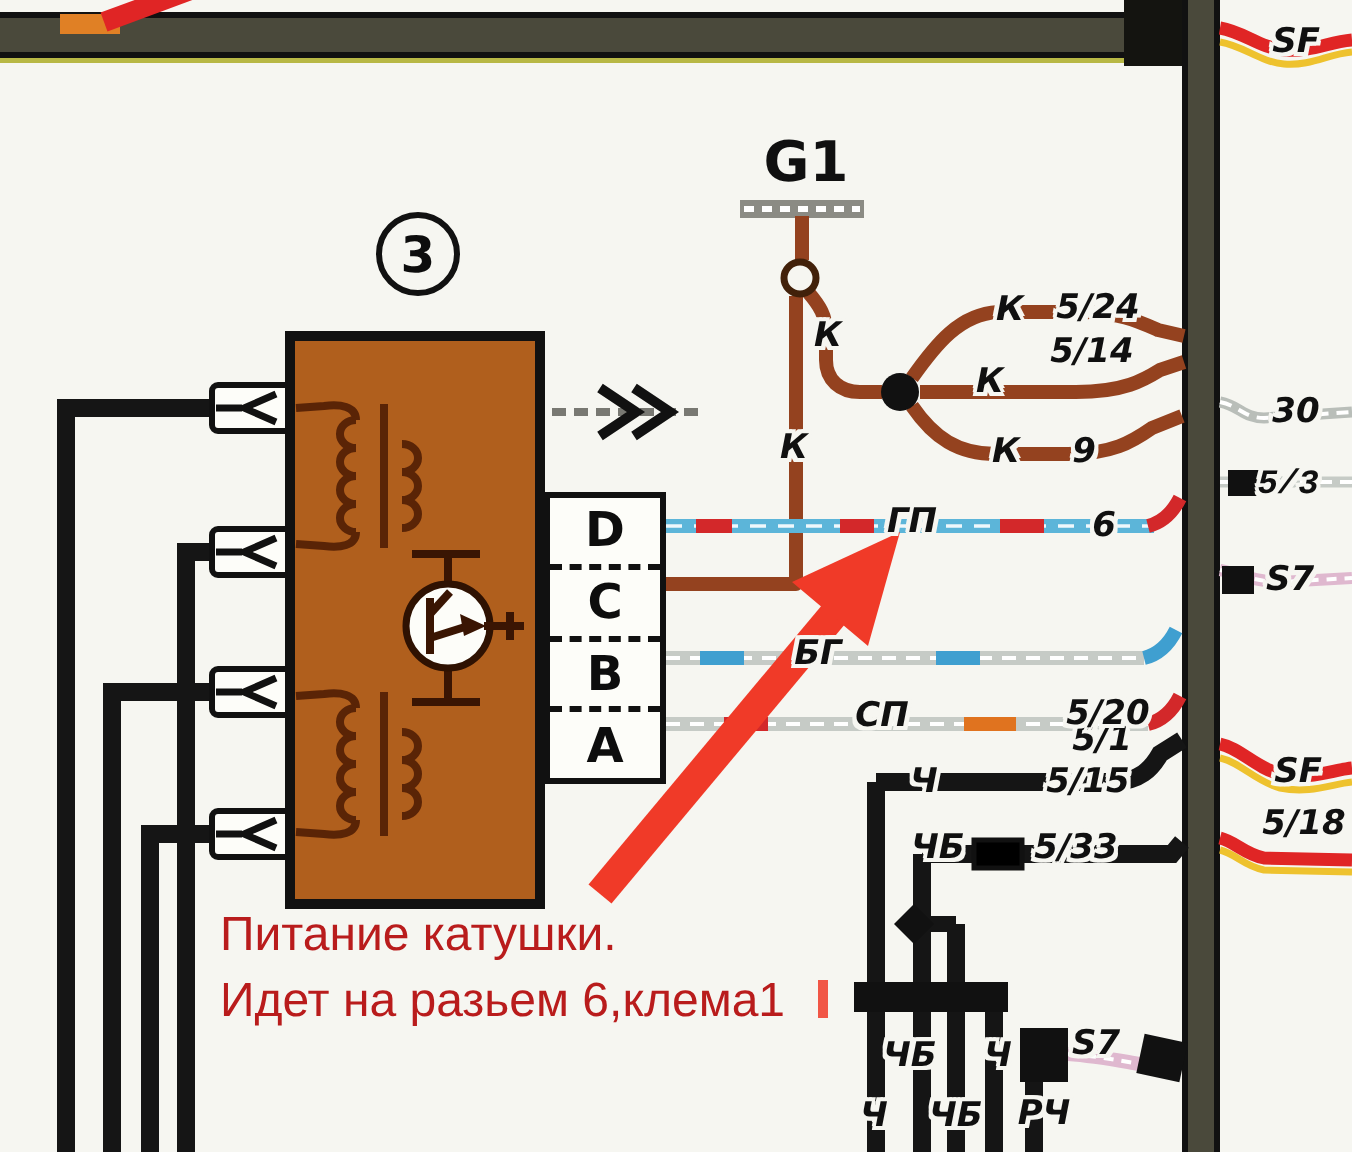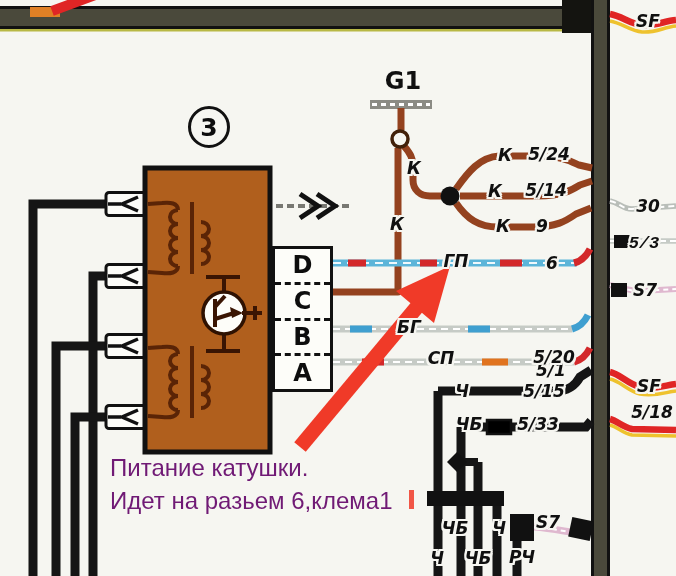--- a/index.html
+++ b/index.html
@@ -10,40 +10,40 @@
   }
   #stage svg{position:absolute;left:0;top:0;}
   .lbl{
     position:absolute;transform:translate(-50%,-50%);
     font:italic bold 17px "DejaVu Sans",sans-serif;color:#101010;
     white-space:nowrap;letter-spacing:0;
     text-shadow:-2px 0 0 #f6f6f1,2px 0 0 #f6f6f1,0 -2px 0 #f6f6f1,0 2px 0 #f6f6f1,
                 -2px -2px 0 #f6f6f1,2px 2px 0 #f6f6f1,-2px 2px 0 #f6f6f1,2px -2px 0 #f6f6f1;
   }
   .upright{font-style:normal;}
-  .g1{font-size:24px;}
+  .g1{font-size:28px;}
   .pin-block{
     position:absolute;left:272px;top:246px;width:61px;height:146px;
     background:#fdfdf9;border:3px solid #111;box-sizing:border-box;
     display:flex;flex-direction:column;
   }
   .pin-cell{
     flex:1;display:flex;align-items:center;justify-content:center;
     border-bottom:3px dashed #111;
     font:bold 24px "DejaVu Sans",sans-serif;color:#0d0d0d;
   }
   .pin-cell:last-child{border-bottom:none;}
   .badge{
     position:absolute;left:188px;top:106px;width:42px;height:42px;border-radius:50%;
     border:3.5px solid #111;box-sizing:border-box;display:flex;align-items:center;justify-content:center;
     font:bold 25px "DejaVu Sans",sans-serif;color:#0d0d0d;background:transparent;
   }
   .note{
     position:absolute;left:110px;
-    font:400 24px "Liberation Sans",sans-serif;color:#701a75;white-space:nowrap;
+    font:400 24px "Liberation Sans",sans-serif;color:#b91c1c;white-space:nowrap;
   }
 </style>
 </head>
 <body>
 
 <div id="stage">
 
 <svg width="676" height="576" viewBox="0 0 676 576">
 
   <g>
@@ -233,21 +233,21 @@
   </div>
 
   <span class="lbl upright g1" style="left:403px;top:81px;">G1</span>
 
   <span class="lbl" style="left:414px;top:168px;">К</span>
   <span class="lbl" style="left:397px;top:224px;">К</span>
 
   <span class="lbl" style="left:505px;top:155px;">К</span>
   <span class="lbl" style="left:549px;top:154px;">5/24</span>
   <span class="lbl" style="left:495px;top:191px;">К</span>
-  <span class="lbl" style="left:546px;top:190px;">5/14</span>
+  <span class="lbl" style="left:546px;top:176px;">5/14</span>
   <span class="lbl" style="left:503px;top:226px;">К</span>
   <span class="lbl" style="left:542px;top:226px;">9</span>
 
   <span class="lbl" style="left:456px;top:261px;">ГП</span>
   <span class="lbl" style="left:552px;top:263px;">6</span>
   <span class="lbl" style="left:409px;top:327px;">БГ</span>
   <span class="lbl" style="left:551px;top:326px;margin-top:44px;">5/1</span>
   <span class="lbl" style="left:441px;top:358px;">СП</span>
   <span class="lbl" style="left:554px;top:357px;">5/20</span>
   <span class="lbl" style="left:462px;top:391px;">Ч</span>

